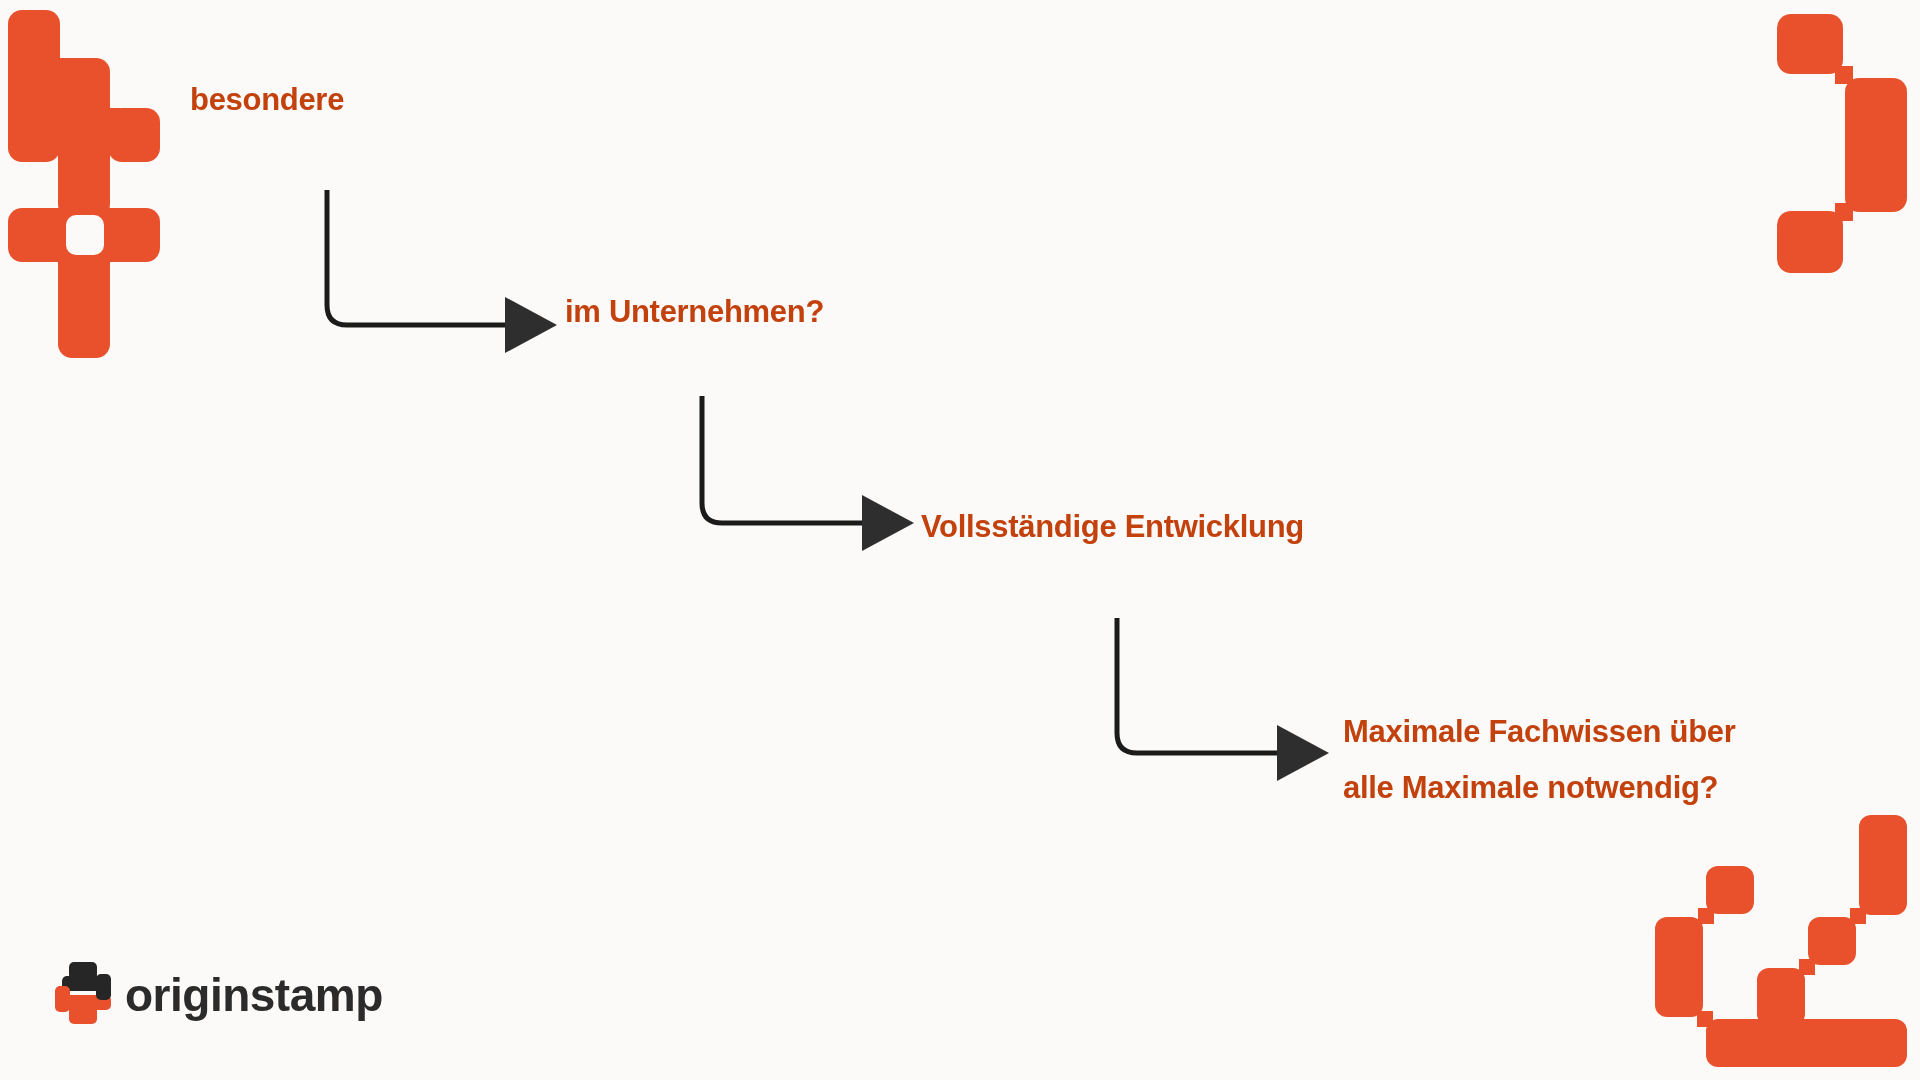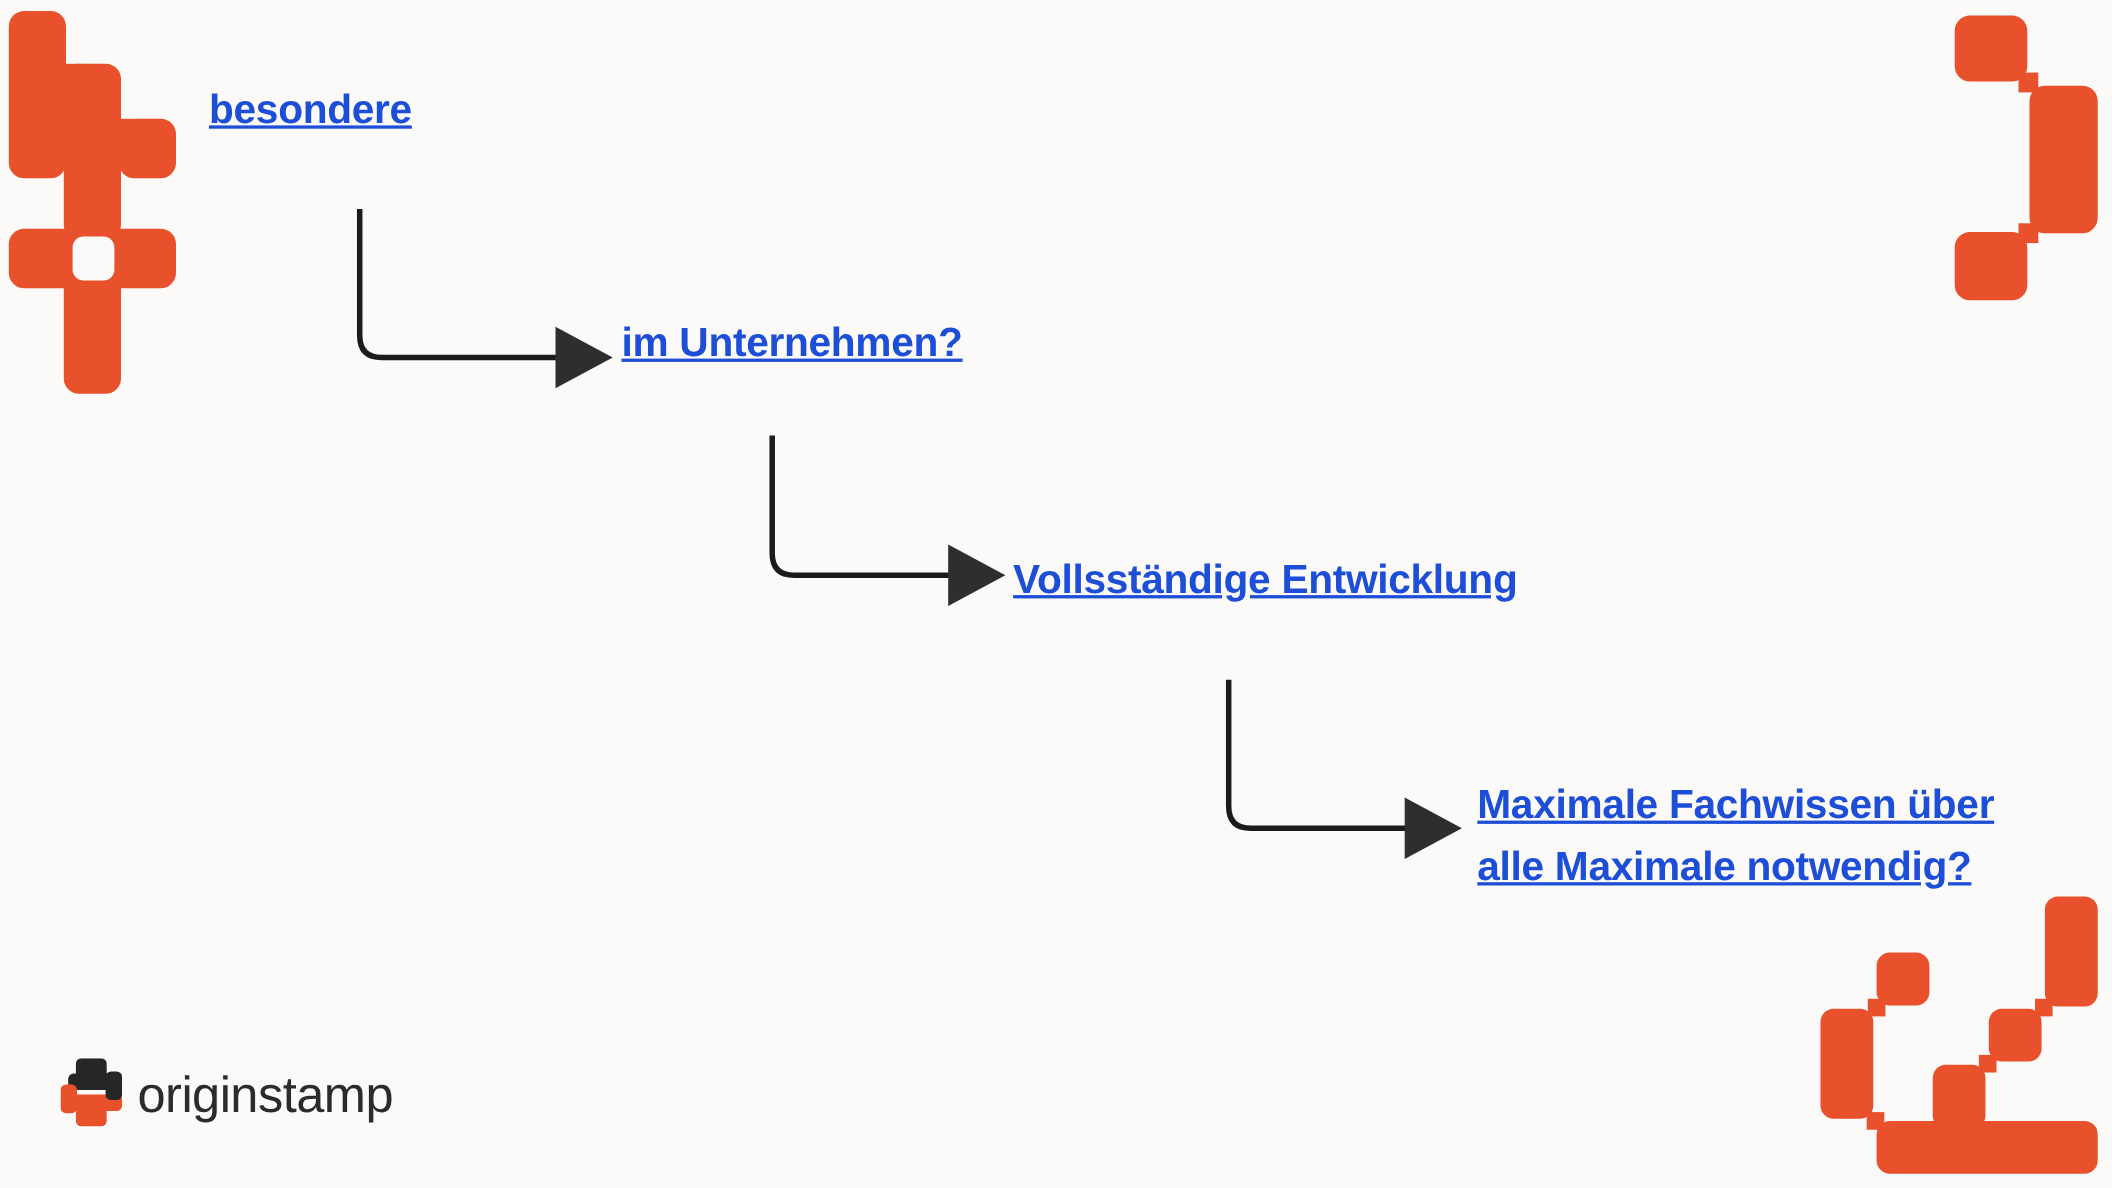--- a/index.html
+++ b/index.html
@@ -11,26 +11,25 @@
     font-family: "Liberation Sans", sans-serif;
   }
   .canvas-layer {
     position: absolute;
     top: 0; left: 0;
     width: 1920px; height: 1080px;
   }
   .flow-label {
     position: absolute;
     font-weight: 700;
-    font-size: 37px;
+    font-size: 31px;
     line-height: 56px;
-    color: #1d4ed8;
+    color: #c2410c;
     letter-spacing: -0.3px;
     white-space: nowrap;
-    text-decoration: underline;
   }
   .flow-label .line { display: block; }
   #step-1 { left: 190px; top: 72px; }
   #step-2 { left: 565px; top: 284px; }
   #step-3 { left: 921px; top: 468px; margin-top: 31px; }
   #step-4 { left: 1343px; top: 704px; }
   .logo {
     position: absolute;
     left: 55px; top: 962px;
     display: flex;
@@ -38,22 +37,22 @@
     gap: 14px;
   }
   .logo-word {
     font-size: 46px;
     color: #2B2B2B;
     letter-spacing: -0.5px;
     white-space: nowrap;
     line-height: 1;
     padding-top: 4px;
   }
-  .logo-word .bold { font-weight: 400; }
-  .logo-word .light { font-weight: 400; }
+  .logo-word .bold { font-weight: 700; }
+  .logo-word .light { font-weight: 700; }
 </style>
 </head>
 <body>
 
 <svg class="canvas-layer" viewBox="0 0 1920 1080" aria-hidden="true">
 
   <g fill="#E8512B">
     <rect x="8" y="10" width="52" height="152" rx="14"></rect>
     <rect x="58" y="58" width="52" height="160" rx="14"></rect>
     <rect x="58" y="58" width="16" height="16"></rect>

